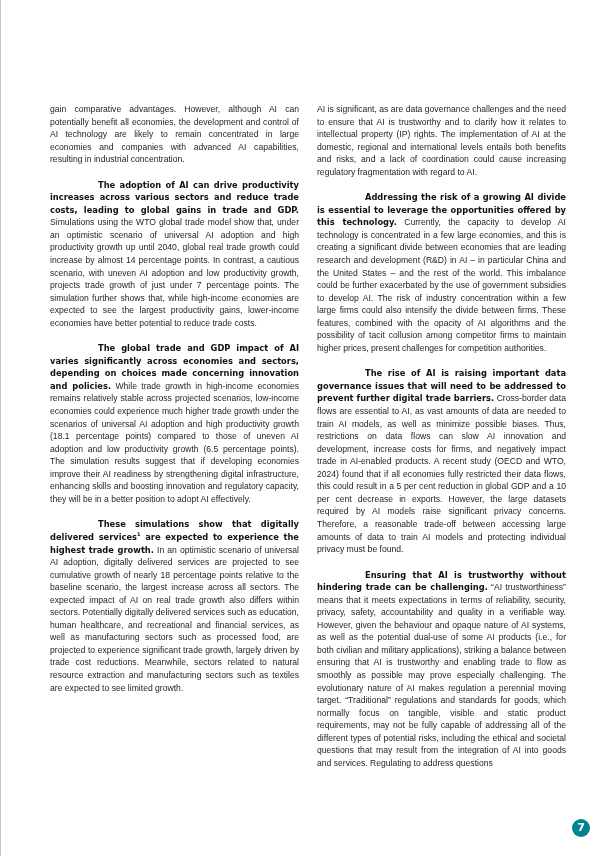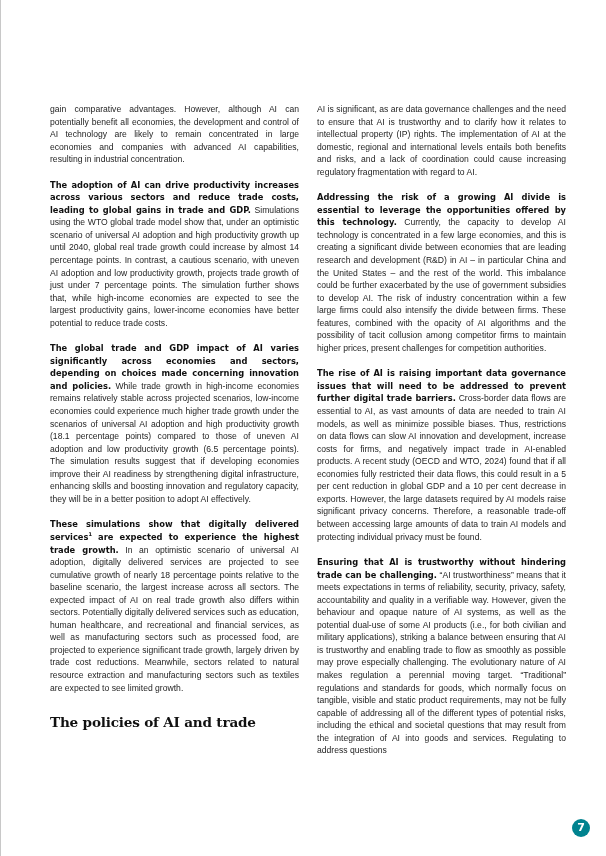--- a/index.html
+++ b/index.html
@@ -3,39 +3,38 @@
 <meta charset="utf-8">
 <style>
   html, body { margin: 0; padding: 0; background: #ffffff; }
   body { width: 606px; height: 856px; overflow: hidden; position: relative; }
   .page-border { position: absolute; left: 0; top: 0; bottom: 0; width: 1px; background: #c8c8c8; }
   .col { position: absolute; top: 103px; width: 249px; font-family: "Liberation Sans", sans-serif;
          font-size: 8.6px; line-height: 12.55px; color: #1e1e1e; text-align: justify; }
   .col-left { left: 50px; }
   .col-right { left: 317px; }
   .col p { margin: 0 0 13px 0; }
-  .col p b { font-family: "DejaVu Sans", sans-serif; font-weight: bold; font-size: 8.3px; color: #111; }
+  .col p b { font-family: "DejaVu Sans", sans-serif; font-weight: bold; font-size: 8.3px; color: #111; margin-left: 48px; }
   .col h2 { font-family: "DejaVu Serif", serif; font-weight: bold; font-size: 13.6px; line-height: 17px;
             margin: 20px 0 11px 0; color: #111; text-align: left; letter-spacing: -0.2px; }
   sup { font-size: 5px; line-height: 0; vertical-align: super; }
   .page-badge { position: absolute; left: 572px; top: 819px; width: 18px; height: 18px; border-radius: 50%;
                 background: #00838f; color: #fff; font-family: "DejaVu Sans", sans-serif; font-weight: bold;
                 font-size: 11px; line-height: 18px; text-align: center; }
 </style>
 </head>
 <body>
 
 <div class="page-border"></div>
 
 <div class="col col-left">
   <p><span>gain comparative advantages. However, although AI can potentially benefit all economies, the development and control of AI technology are likely to remain concentrated in large economies and companies with advanced AI capabilities, resulting in industrial concentration.</span></p>
   <p><b>The adoption of AI can drive productivity increases across various sectors and reduce trade costs, leading to global gains in trade and GDP.</b><span> Simulations using the WTO global trade model show that, under an optimistic scenario of universal AI adoption and high productivity growth up until 2040, global real trade growth could increase by almost 14 percentage points. In contrast, a cautious scenario, with uneven AI adoption and low productivity growth, projects trade growth of just under 7 percentage points. The simulation further shows that, while high-income economies are expected to see the largest productivity gains, lower-income economies have better potential to reduce trade costs.</span></p>
   <p><b>The global trade and GDP impact of AI varies significantly across economies and sectors, depending on choices made concerning innovation and policies.</b><span> While trade growth in high-income economies remains relatively stable across projected scenarios, low-income economies could experience much higher trade growth under the scenarios of universal AI adoption and high productivity growth (18.1 percentage points) compared to those of uneven AI adoption and low productivity growth (6.5 percentage points). The simulation results suggest that if developing economies improve their AI readiness by strengthening digital infrastructure, enhancing skills and boosting innovation and regulatory capacity, they will be in a better position to adopt AI effectively.</span></p>
   <p><b><span>These simulations show that digitally delivered services</span><sup>1</sup><span> are expected to experience the highest trade growth.</span></b><span> In an optimistic scenario of universal AI adoption, digitally delivered services are projected to see cumulative growth of nearly 18 percentage points relative to the baseline scenario, the largest increase across all sectors. The expected impact of AI on real trade growth also differs within sectors. Potentially digitally delivered services such as education, human healthcare, and recreational and financial services, as well as manufacturing sectors such as processed food, are projected to experience significant trade growth, largely driven by trade cost reductions. Meanwhile, sectors related to natural resource extraction and manufacturing sectors such as textiles are expected to see limited growth.</span></p>
-  <h2>The policies of AI and trade</h2>
 </div>
 
 <div class="col col-right">
   <p><span>AI is significant, as are data governance challenges and the need to ensure that AI is trustworthy and to clarify how it relates to intellectual property (IP) rights. The implementation of AI at the domestic, regional and international levels entails both benefits and risks, and a lack of coordination could cause increasing regulatory fragmentation with regard to AI.</span></p>
   <p><b>Addressing the risk of a growing AI divide is essential to leverage the opportunities offered by this technology.</b><span> Currently, the capacity to develop AI technology is concentrated in a few large economies, and this is creating a significant divide between economies that are leading research and development (R&amp;D) in AI – in particular China and the United States – and the rest of the world. This imbalance could be further exacerbated by the use of government subsidies to develop AI. The risk of industry concentration within a few large firms could also intensify the divide between firms. These features, combined with the opacity of AI algorithms and the possibility of tacit collusion among competitor firms to maintain higher prices, present challenges for competition authorities.</span></p>
   <p><b>The rise of AI is raising important data governance issues that will need to be addressed to prevent further digital trade barriers.</b><span> Cross-border data flows are essential to AI, as vast amounts of data are needed to train AI models, as well as minimize possible biases. Thus, restrictions on data flows can slow AI innovation and development, increase costs for firms, and negatively impact trade in AI-enabled products. A recent study (OECD and WTO, 2024) found that if all economies fully restricted their data flows, this could result in a 5 per cent reduction in global GDP and a 10 per cent decrease in exports. However, the large datasets required by AI models raise significant privacy concerns. Therefore, a reasonable trade-off between accessing large amounts of data to train AI models and protecting individual privacy must be found.</span></p>
   <p><b>Ensuring that AI is trustworthy without hindering trade can be challenging.</b><span> “AI trustworthiness” means that it meets expectations in terms of reliability, security, privacy, safety, accountability and quality in a verifiable way. However, given the behaviour and opaque nature of AI systems, as well as the potential dual-use of some AI products (i.e., for both civilian and military applications), striking a balance between ensuring that AI is trustworthy and enabling trade to flow as smoothly as possible may prove especially challenging. The evolutionary nature of AI makes regulation a perennial moving target. “Traditional” regulations and standards for goods, which normally focus on tangible, visible and static product requirements, may not be fully capable of addressing all of the different types of potential risks, including the ethical and societal questions that may result from the integration of AI into goods and services. Regulating to address questions</span></p>
 </div>
 
 <div class="page-badge" style="background: rgb(0, 131, 143);">7</div>

